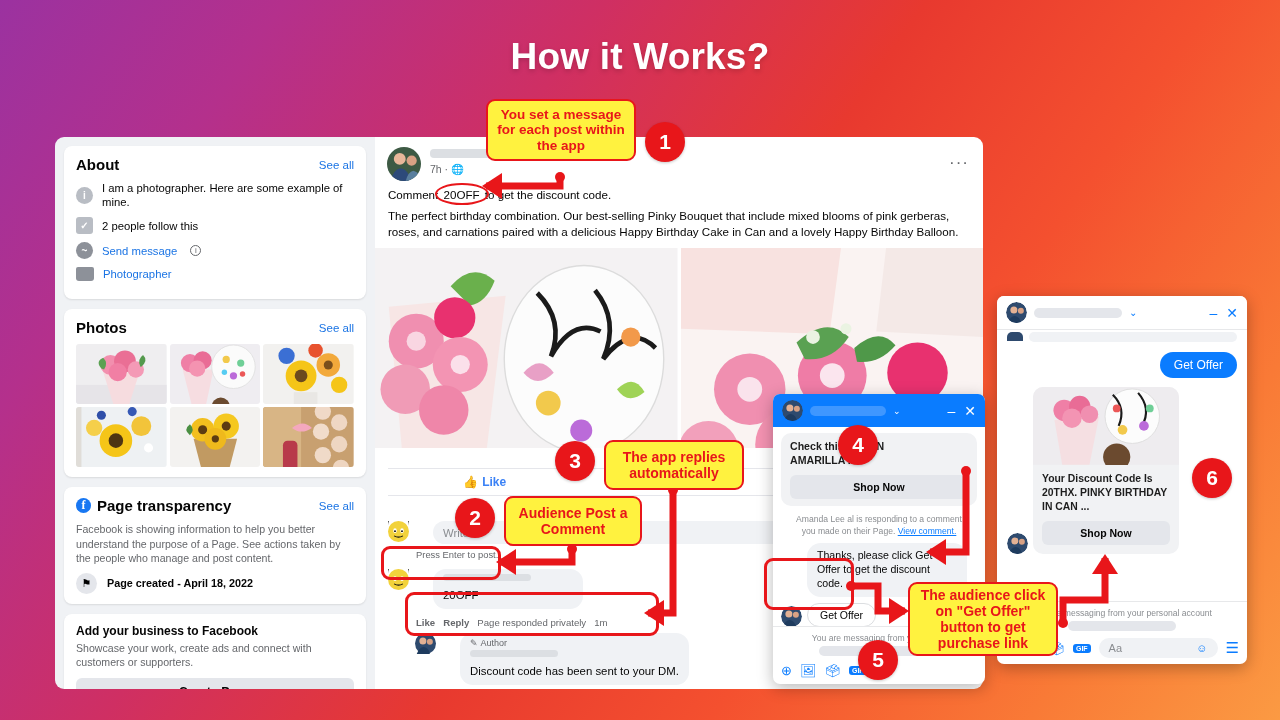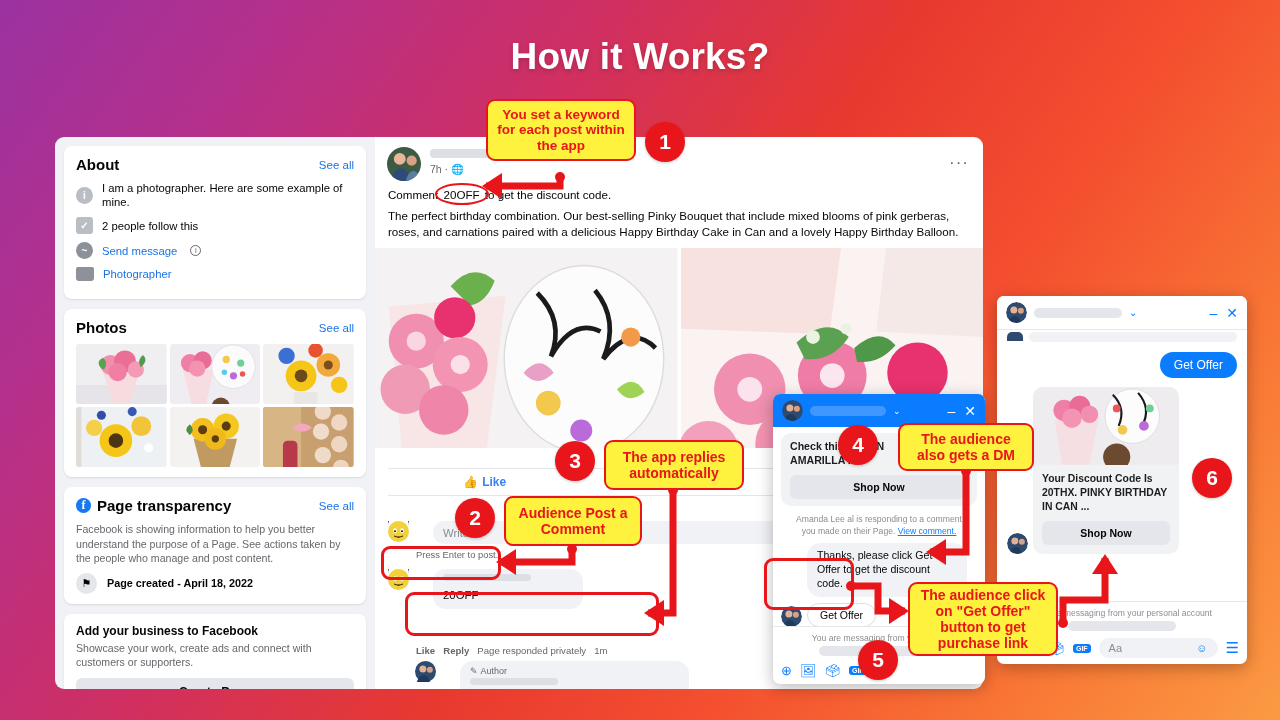--- a/index.html
+++ b/index.html
@@ -99,21 +99,21 @@
   .emoji-av svg{width:100%;height:100%;display:block;}
   .cmt-input {
     flex:1; background:#f0f2f5; border-radius:13px; padding:5px 10px;
     font-size:11.3px; color:#8a8d91; display:flex; align-items:center; justify-content:space-between;
   }
   .cmt-icons { color:#b0b3b8; font-size:11px; letter-spacing:5px; }
   .press { font-size:9.4px; color:#65676b; padding:0 13px 4px 41px; }
   .bubble { background:#f0f2f5; border-radius:13px; padding:5px 10px 6px; display:inline-block; min-width:150px;}
   .bub-bar { width:88px;height:7px;background:#dcdfe3;border-radius:4px;margin-bottom:4px;}
   .bub-txt { font-size:11.4px;color:#050505; }
-  .cmt-meta { font-size:9.6px; color:#65676b; padding:3px 0 0 41px;margin-top:28px; }
+  .cmt-meta { font-size:9.6px; color:#65676b; padding:3px 0 0 41px; }
   .cmt-meta b { font-weight:bold; }
   .author-tag { font-size:9px; color:#65676b; display:flex; align-items:center; gap:3px; margin-bottom:2px;}
   
   .mw {
     position:absolute; background:#fff; border-radius:7px; overflow:hidden;
     box-shadow: 0 4px 16px rgba(0,0,0,.28);
   }
   .mw-head {
     display:flex; align-items:center; gap:7px; padding:6px 9px;
   }
@@ -618,27 +618,26 @@
         <circle cx="851" cy="586" r="5"></circle>
         <circle cx="1063" cy="623" r="5"></circle>
       </g>
     </svg>
   </div>
 
   <div class="hl" style="left:381px; top:546px; width:120px; height:34px;"></div>
   <div class="hl" style="left:405px; top:592px; width:254px; height:44px;"></div>
   <div class="hl" style="left:764px; top:558px; width:90px; height:52px;"></div>
 
-  <div class="callout" style="left:486px; top:99px; width:150px; height:62px; font-size:13.5px;">You set a keyword for each post within the app</div>
+  <div class="callout" style="left:486px; top:99px; width:150px; height:62px; font-size:13.5px;">You set a message for each post within the app</div>
 
   <div class="callout" style="left:504px; top:496px; width:138px; height:50px; font-size:14px;">Audience Post a Comment</div>
 
   <div class="callout" style="left:604px; top:440px; width:140px; height:50px; font-size:14px;">The app replies automatically</div>
 
-  <div class="callout" style="left:898px; top:423px; width:136px; height:48px; font-size:14px;">The audience also gets a DM</div>
 
   <div class="callout" style="left:908px; top:582px; width:150px; height:74px; font-size:14px;">The audience click on "Get Offer" button to get purchase link</div>
 
   <div class="badge" style="left:645px; top:122px; width:40px; height:40px; font-size:21px;">1</div>
   <div class="badge" style="left:455px; top:498px; width:40px; height:40px; font-size:21px;">2</div>
   <div class="badge" style="left:555px; top:441px; width:40px; height:40px; font-size:21px;">3</div>
   <div class="badge" style="left:838px; top:425px; width:40px; height:40px; font-size:21px;">4</div>
   <div class="badge" style="left:858px; top:640px; width:40px; height:40px; font-size:21px;">5</div>
   <div class="badge" style="left:1192px; top:458px; width:40px; height:40px; font-size:21px;">6</div>
 

